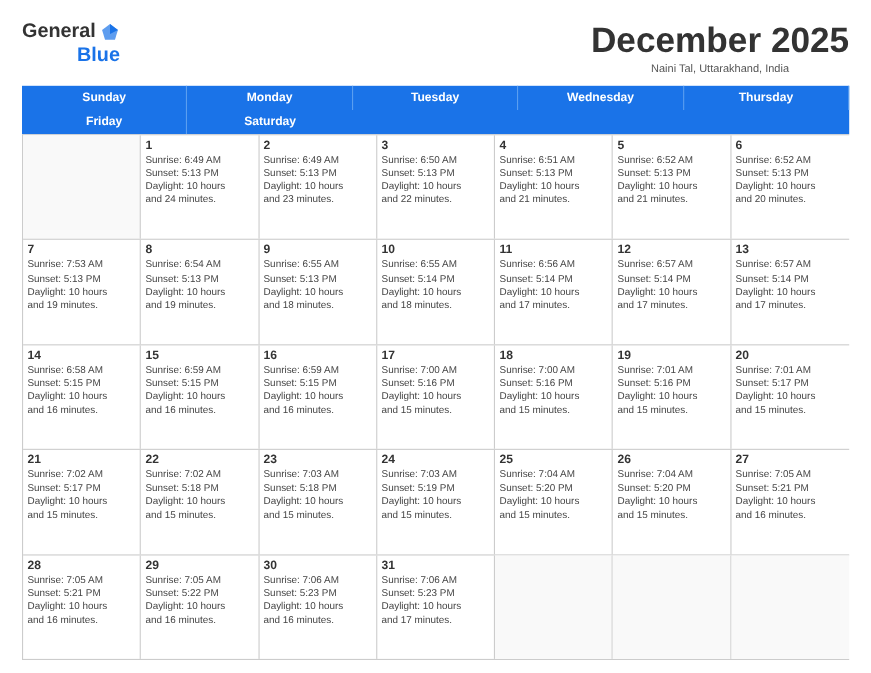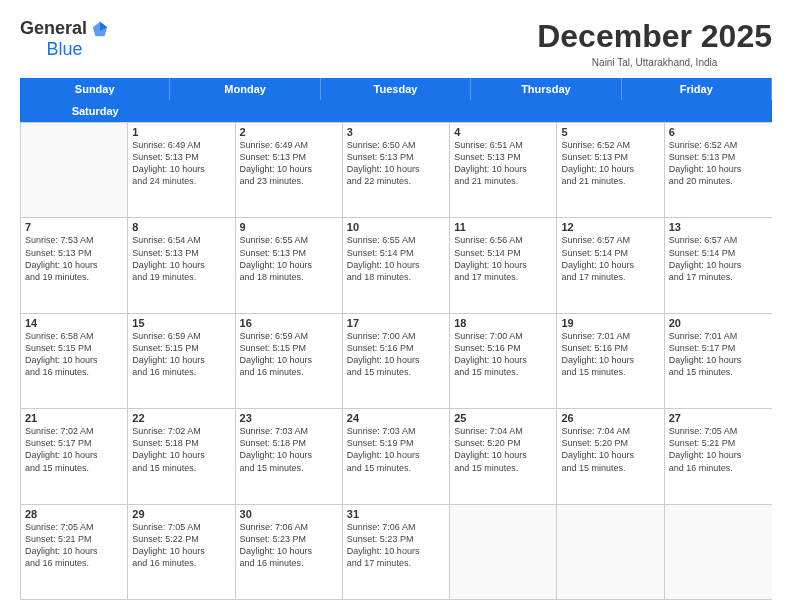--- a/index.html
+++ b/index.html
@@ -19,21 +19,21 @@
     }
     .header {
       display: flex;
       justify-content: space-between;
       align-items: flex-start;
       margin-bottom: 10px;
     }
     .logo {
       display: flex;
       flex-direction: column;
-      align-items: center;
+      align-items: flex-end;
     }
     .logo-text {
       display: flex;
       align-items: center;
       gap: 2px;
     }
     .logo-icon {
       width: 18px;
       height: 18px;
       margin-left: 2px;
@@ -111,34 +111,35 @@
   <div class="header">
     <div class="logo">
       <div class="logo-text">
         <span style="font-size:18px;font-weight:bold;color:#333;">General</span>
         <svg class="logo-icon" viewBox="0 0 20 20">
           <path d="M10 2 L18 8 L15 18 L5 18 L2 8 Z" fill="#1a73e8" opacity="0.7"></path>
           <path d="M10 2 L18 8 L10 12 Z" fill="#1a73e8"></path>
         </svg>
       </div>
       <div>
-        <span style="font-size:18px;font-weight:normal;color:#1a73e8;">Blue</span>
+        <span style="font-size:18px;font-weight:bold;color:#1a73e8;">Blue</span>
       </div>
     </div>
     <div class="title-section">
       <div class="month-title">December 2025</div>
       <div class="location">Naini Tal, Uttarakhand, India</div>
     </div>
   </div>
 
   <div class="calendar">
     <div class="cal-header">
     <div class="cal-header-cell">Sunday</div>
         <div class="cal-header-cell">Monday</div>
         <div class="cal-header-cell">Tuesday</div>
+        <div class="cal-header-cell">Wednesday</div>
         <div class="cal-header-cell">Thursday</div>
         <div class="cal-header-cell">Friday</div>
         <div class="cal-header-cell">Saturday</div>
       </div>
     <div class="cal-body">
     <div class="cal-row">
           <div class="cal-cell empty"></div>
           <div class="cal-cell">
             <div class="day-num">1</div>
             <div class="cell-line">Sunrise: 6:49 AM</div>

